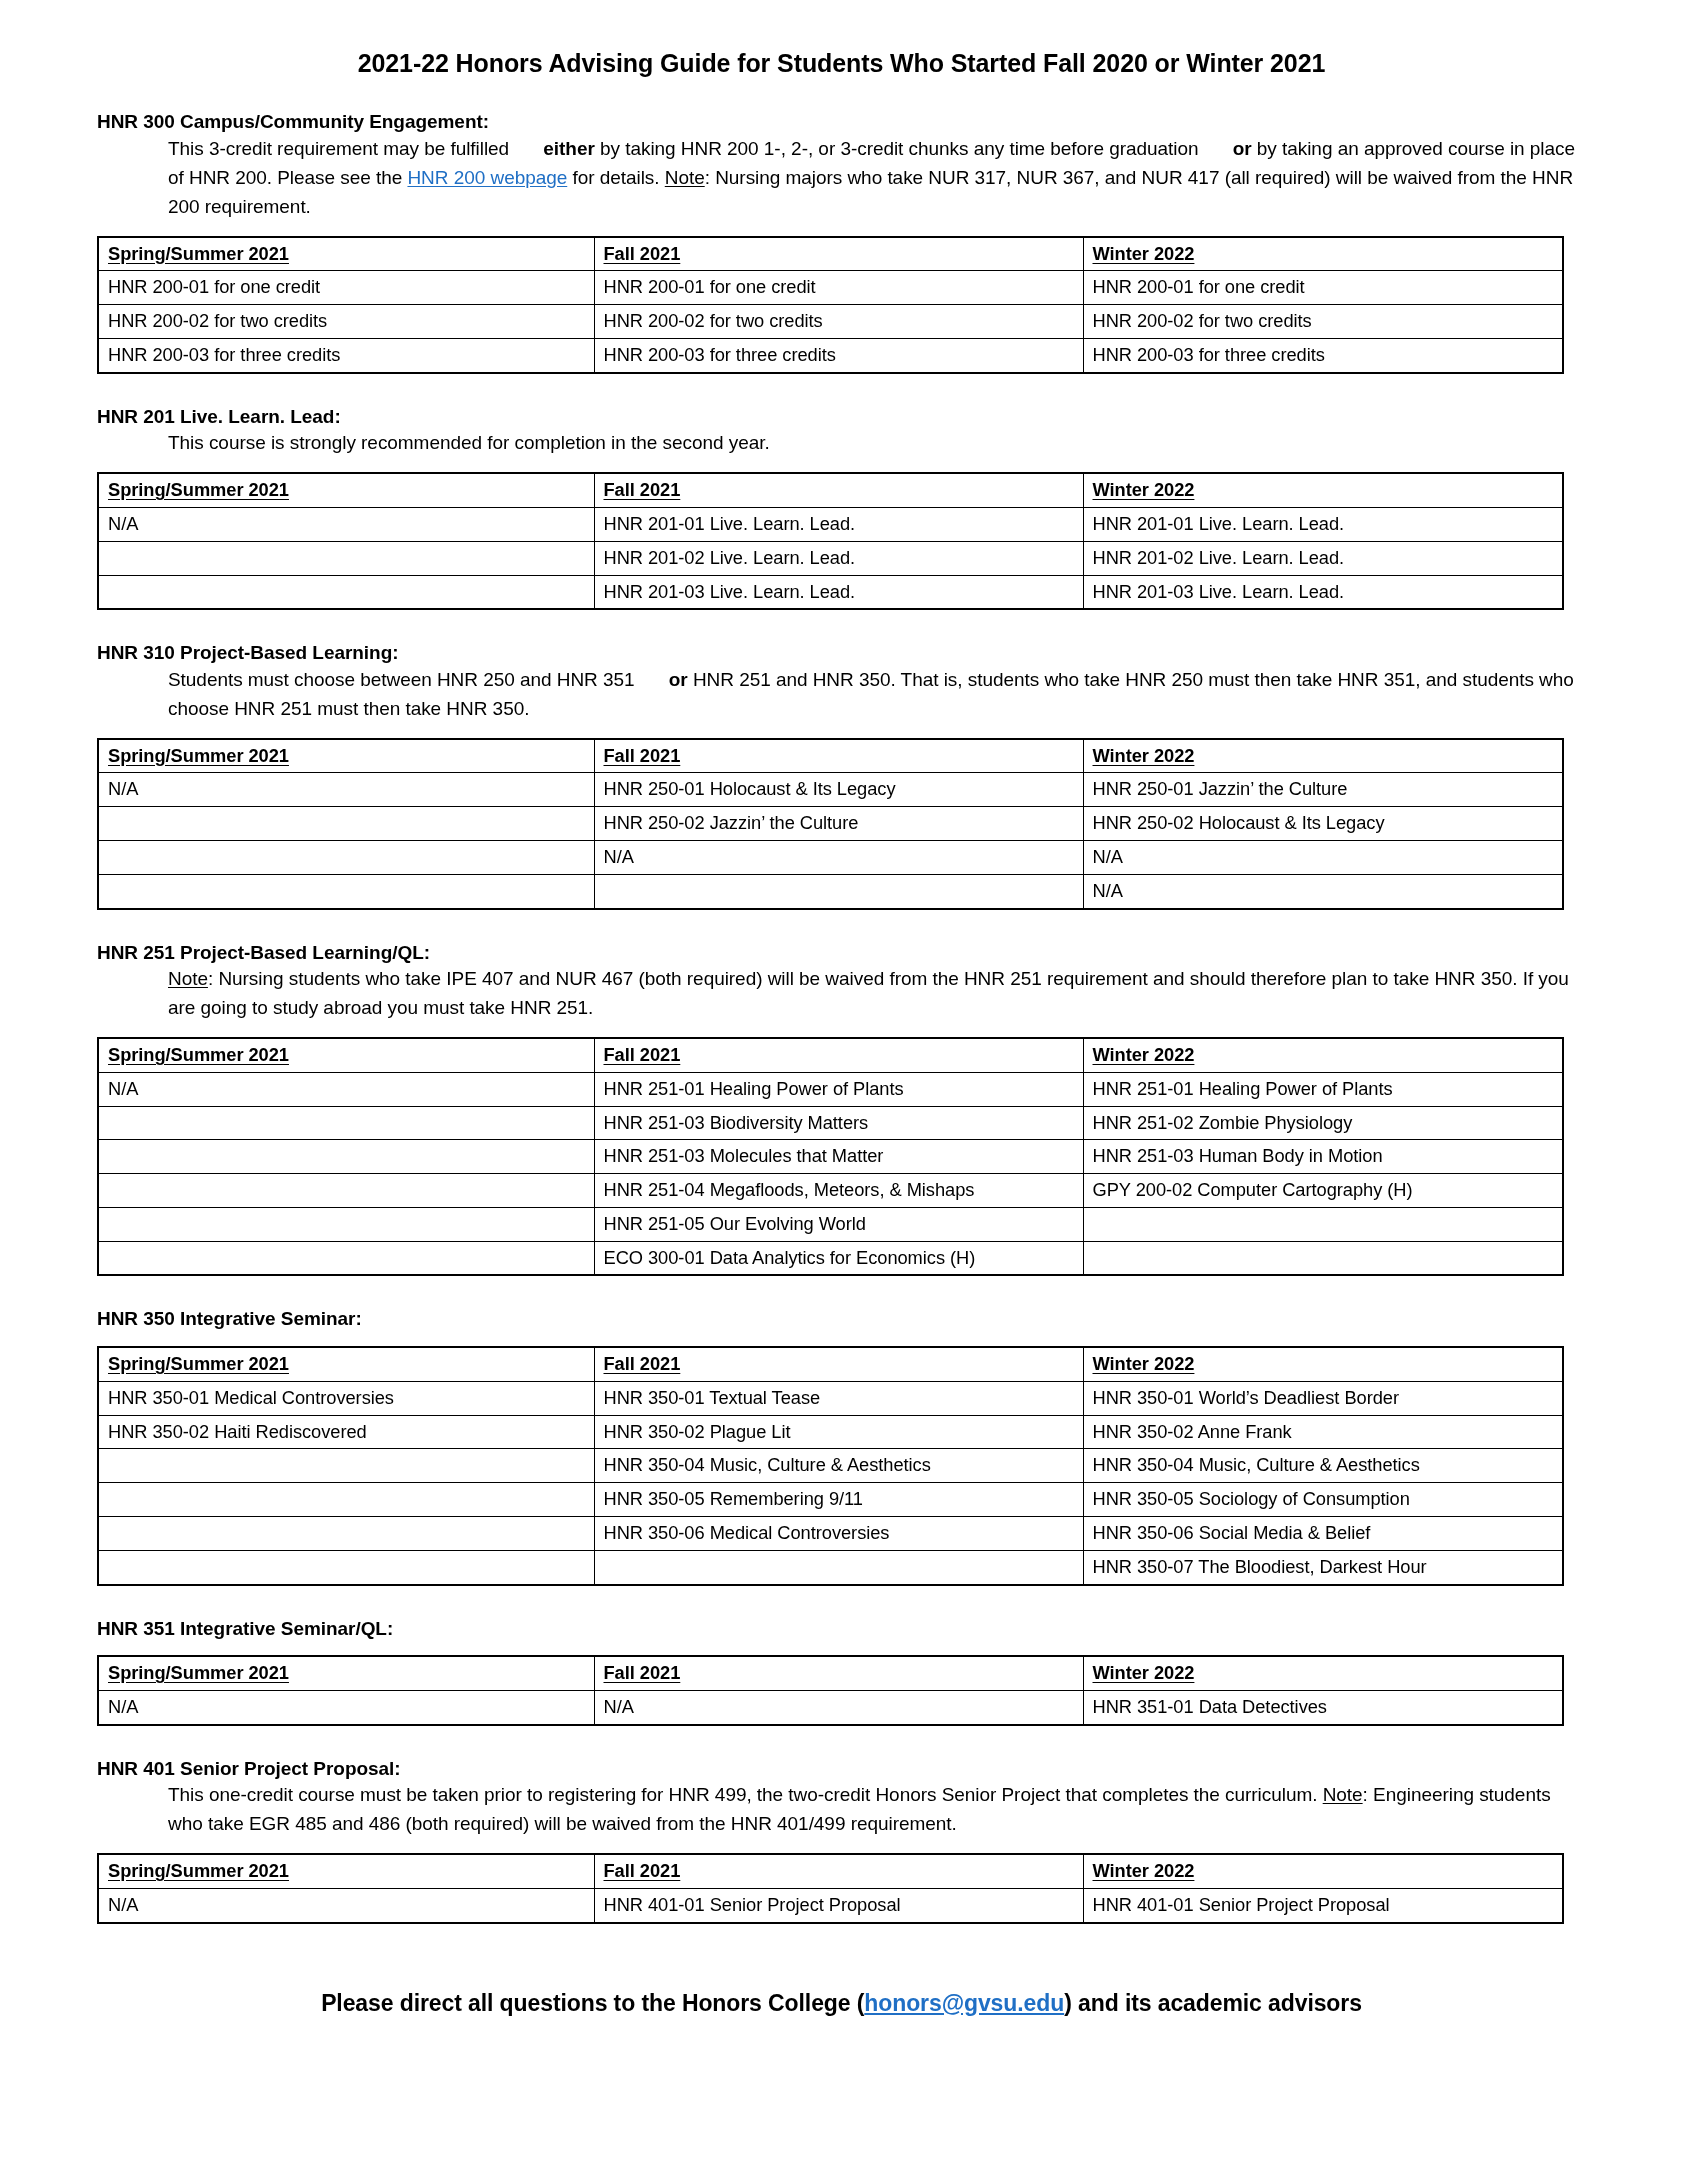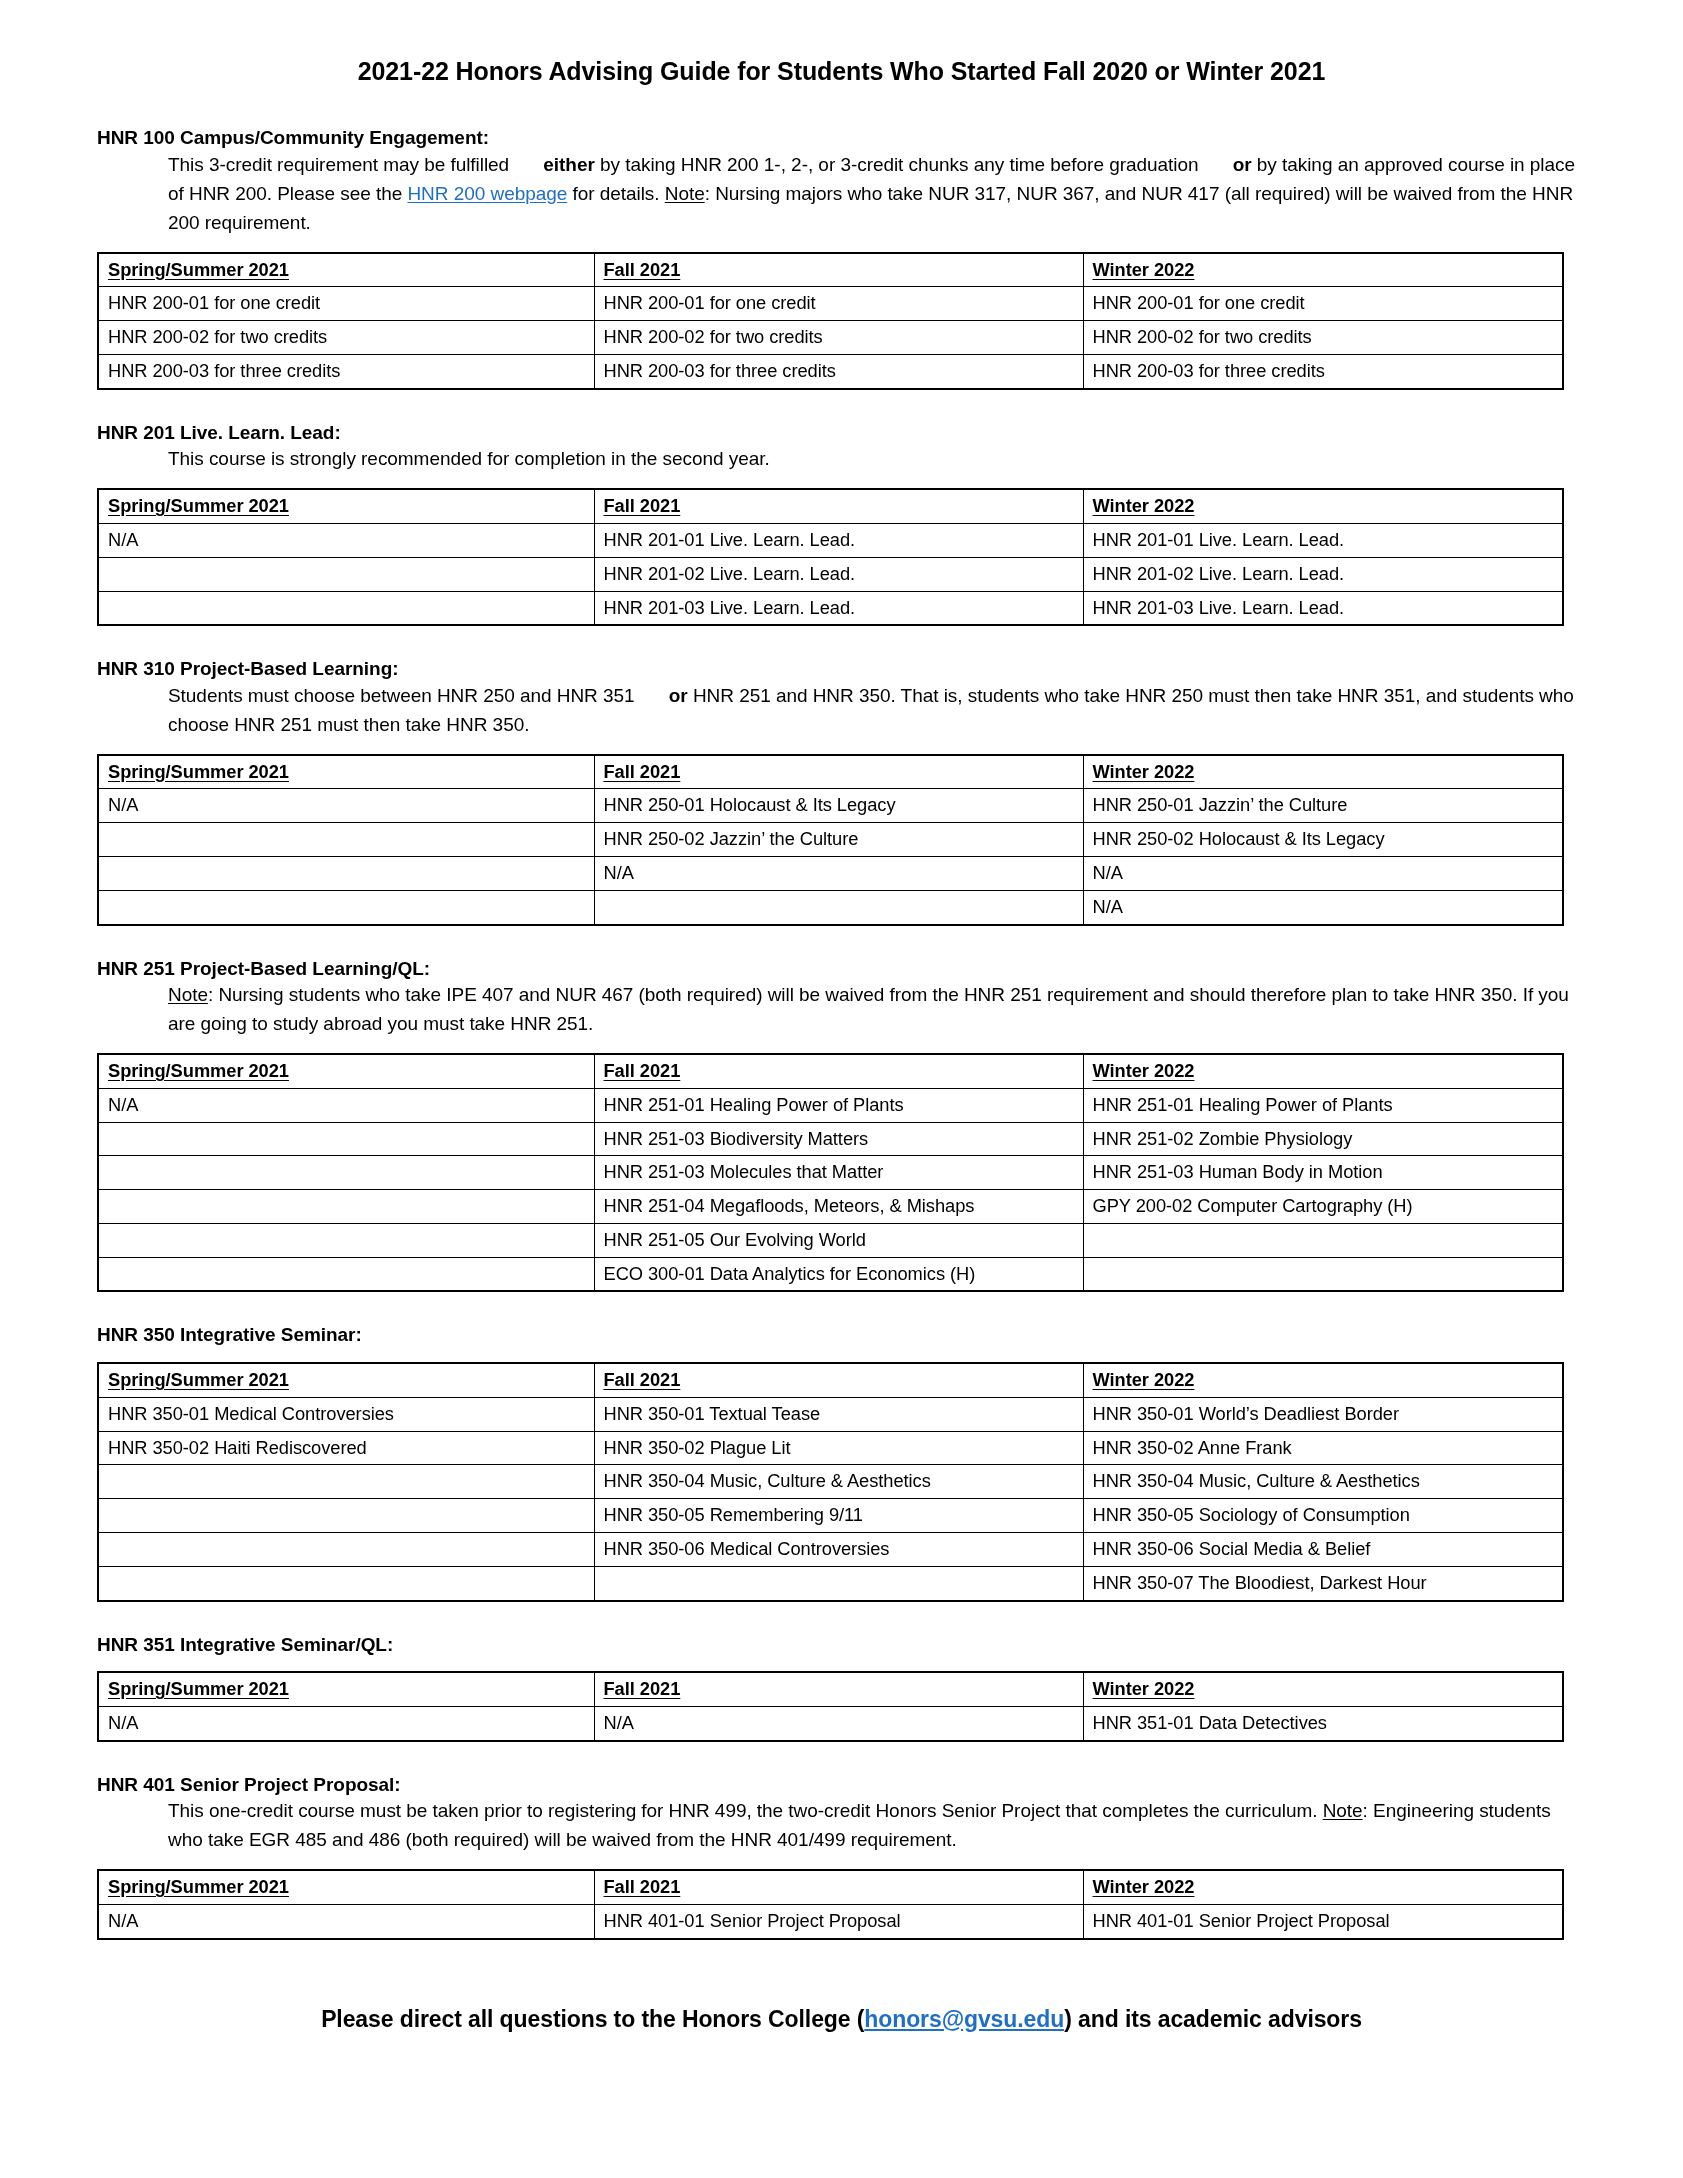--- a/index.html
+++ b/index.html
@@ -20,21 +20,21 @@
     height: 2178px;
     box-sizing: border-box;
     padding: 0 97px;
     overflow: hidden;
   }
   .doc-title {
     text-align: center;
     font-size: 25px;
     font-weight: bold;
     letter-spacing: -0.1px;
-    margin: 8px;
+    margin: 0;
     padding-top: 48px;
     padding-bottom: 0;
     line-height: 1.25;
   }
   .section {
     margin-top: 0;
   }
   .section-heading {
     font-size: 19px;
     font-weight: bold;
@@ -104,21 +104,21 @@
 </head>
 <body>
 
 <div class="page">
 
   <h1 class="doc-title">2021-22 Honors Advising Guide for Students Who Started Fall 2020 or Winter 2021</h1>
 
   <div id="sections-root">
       <div class="section">
         <div class="spacer-md"></div>
-        <div class="section-heading">HNR 100 Campus/Community Engagement:</div>
+        <div class="section-heading">HNR 300 Campus/Community Engagement:</div>
         <p class="section-body"><span>This 3-credit requirement may be fulfilled </span><b>either</b><span> by taking HNR 200 1-, 2-, or 3-credit chunks any time before graduation </span><b>or</b><span> by taking an approved course in place of HNR 200. Please see the </span><a class="link" href="#">HNR 200 webpage</a><span> for details. </span><span class="u">Note</span><span>: Nursing majors who take NUR 317, NUR 367, and NUR 417 (all required) will be waived from the HNR 200 requirement.</span></p>
         <div class="spacer-sm"></div>
         <table class="sched">
           <colgroup>
             <col class="c1">
             <col class="c2">
             <col class="c3">
           </colgroup>
           <thead>
             <tr>

